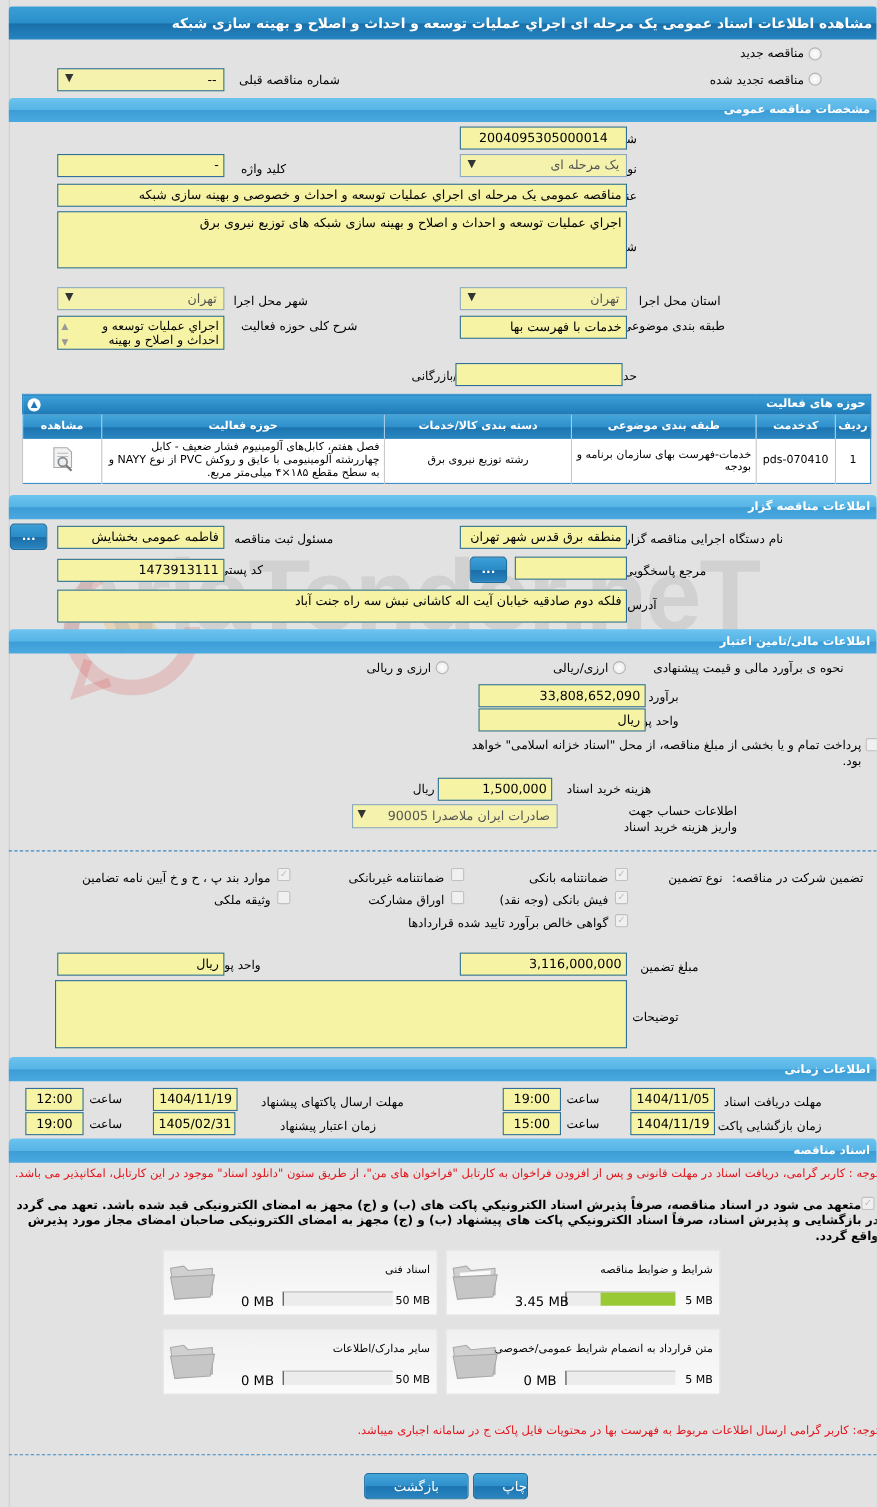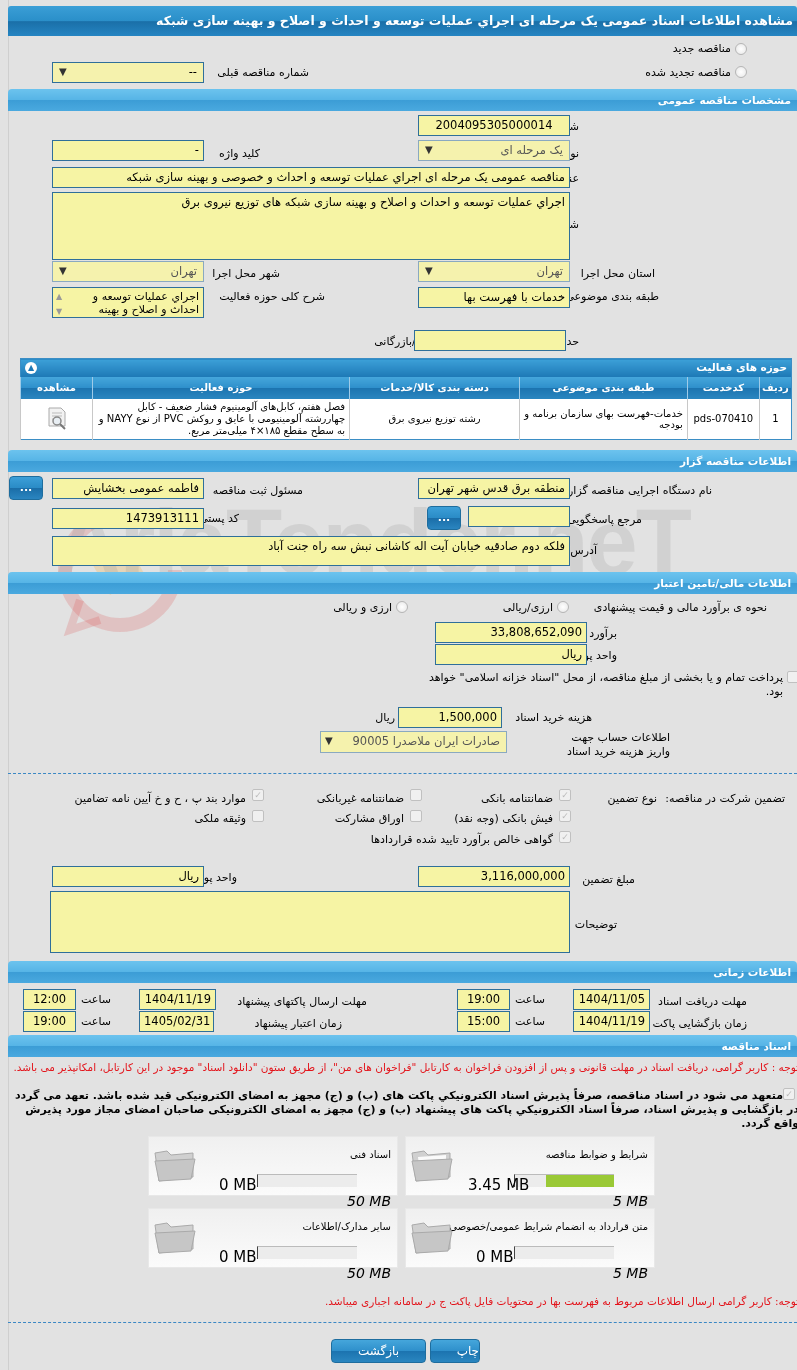--- a/index.html
+++ b/index.html
@@ -55,24 +55,24 @@
   table.act .cap td { background: linear-gradient(#3ca0d8, #1d78b5); color: #fff; font-weight: bold; font-size: 10.5px; height: 18px; padding: 0 4px; }
   table.act th { background: linear-gradient(#45a6db 0%, #2e8fcb 50%, #1c74b0 52%, #2a86c0 100%); color: #fff; font-weight: bold; font-size: 10px; height: 22px; border-left: 1px solid #9fcbe8; }
   table.act td.c { font-size: 10px; padding: 2px 4px; border-left: 1px solid #c8c8c8; vertical-align: middle; height: 40px; }
   .dash { position: absolute; left: 8px; right: 0; border-top: 1px dashed #3b88c4; }
   .red { color: #e3141b; }
   .card {
     position: absolute; width: 250px; height: 60px; background: linear-gradient(#f0f0f0, #fbfbfb);
     border: 1px solid #e8e8e8;
   }
   .card .name { position: absolute; right: 6px; top: 12px; font-size: 10px; white-space: nowrap; }
-  .card .max { position: absolute; right: 6px; top: 56px; font-size: 14px; direction: ltr; font-style: italic; }
+  .card .max { position: absolute; right: 6px; top: 40px; font-size: 10px; direction: ltr; }
   .card .bar { position: absolute; right: 40px; top: 37px; width: 100px; height: 13px; background: #ececec; border-left: 1px solid #444; border-top: 1px solid #bbb; }
   .card .bar .fill { position: absolute; right: 0; top: 0; bottom: 0; background: #9ac936; }
-  .card .used { position: absolute; left: 110px; top: 39px; font-size: 15px; direction: ltr; }
+  .card .used { position: absolute; left: 110px; top: 39px; font-size: 12px; direction: ltr; }
   .card .folder { position: absolute; left: 4px; top: 10px; width: 44px; height: 36px; }
   .btn {
     position: absolute; height: 24px; border-radius: 4px; color: #fff; font-size: 12px; text-align: center; line-height: 22px;
     background: linear-gradient(#45a6db 0%, #2e8fcb 50%, #1c74b0 52%, #2a86c0 100%); border: 1px solid #1e6d9e;
   }
   .watermark { position: absolute; left: 55px; top: 490px; font-size: 92px; font-weight: bold; color: rgba(150,150,150,0.22); direction: ltr; letter-spacing: -2px; font-family: "Liberation Sans", sans-serif; pointer-events: none; }
   .wm-logo { position: absolute; left: 50px; top: 500px; width: 140px; height: 140px; pointer-events: none; }
 </style>
 </head>
 <body>
@@ -108,21 +108,21 @@
   <span>یک مرحله ای</span>
   <span class="chev">▼</span>
 </div>
 <div class="lbl" style="right:537px; top:147px;">کلید واژه</div>
 <div class="fld" style="left:52px; width:152px; top:140px;">-</div>
 
 <div class="lbl" style="right:218px; top:172px;">عنوان/موضوع مناقصه</div>
 <div class="fld" style="left:52px; width:518px; top:167px;">مناقصه عمومی یک مرحله ای اجراي عمليات توسعه و احداث و خصوصی و بهينه سازی شبکه</div>
 
 <div class="lbl" style="right:218px; top:218px;">شرح مناقصه</div>
-<div class="fld" style="left:52px; width:518px; top:192px; height:68px; white-space:normal;">اجراي عمليات توسعه و احداث و اصلاح و بهينه سازی شبکه های توزیع نیروی برق</div>
+<div class="fld" style="left:52px; width:518px; top:192px; height:52px; white-space:normal;">اجراي عمليات توسعه و احداث و اصلاح و بهينه سازی شبکه های توزیع نیروی برق</div>
 
 <div class="lbl" style="right:142px; top:267px;">استان محل اجرا</div>
 <div class="sel" style="left:418px; width:152px; top:261px;">
   <span>تهران</span>
   <span class="chev">▼</span>
 </div>
 <div class="lbl" style="right:517px; top:267px;">شهر محل اجرا</div>
 <div class="sel" style="left:52px; width:152px; top:261px;">
   <span>تهران</span>
   <span class="chev">▼</span>

